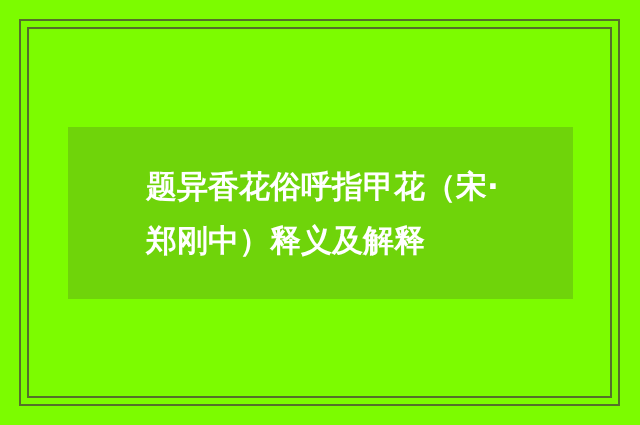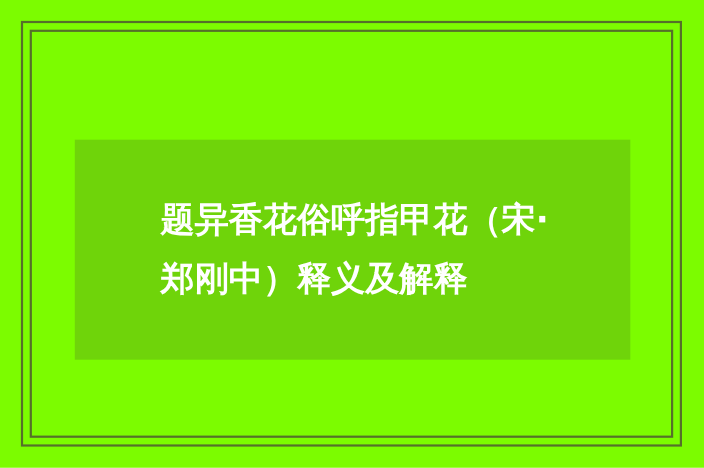--- a/index.html
+++ b/index.html
@@ -44,21 +44,21 @@
     box-sizing: border-box;
     pointer-events: none;
   }
 
   
   .title-panel {
     position: absolute;
     left: 68px;
     top: 127px;
     width: 505px;
-    height: 200px;
+    height: 172px;
     background: #6fd40a;
     box-sizing: border-box;
     display: flex;
     flex-direction: column;
     align-items: flex-start;
     justify-content: center;
     padding: 0 0 0 78px;
   }
 
   .title-text {

